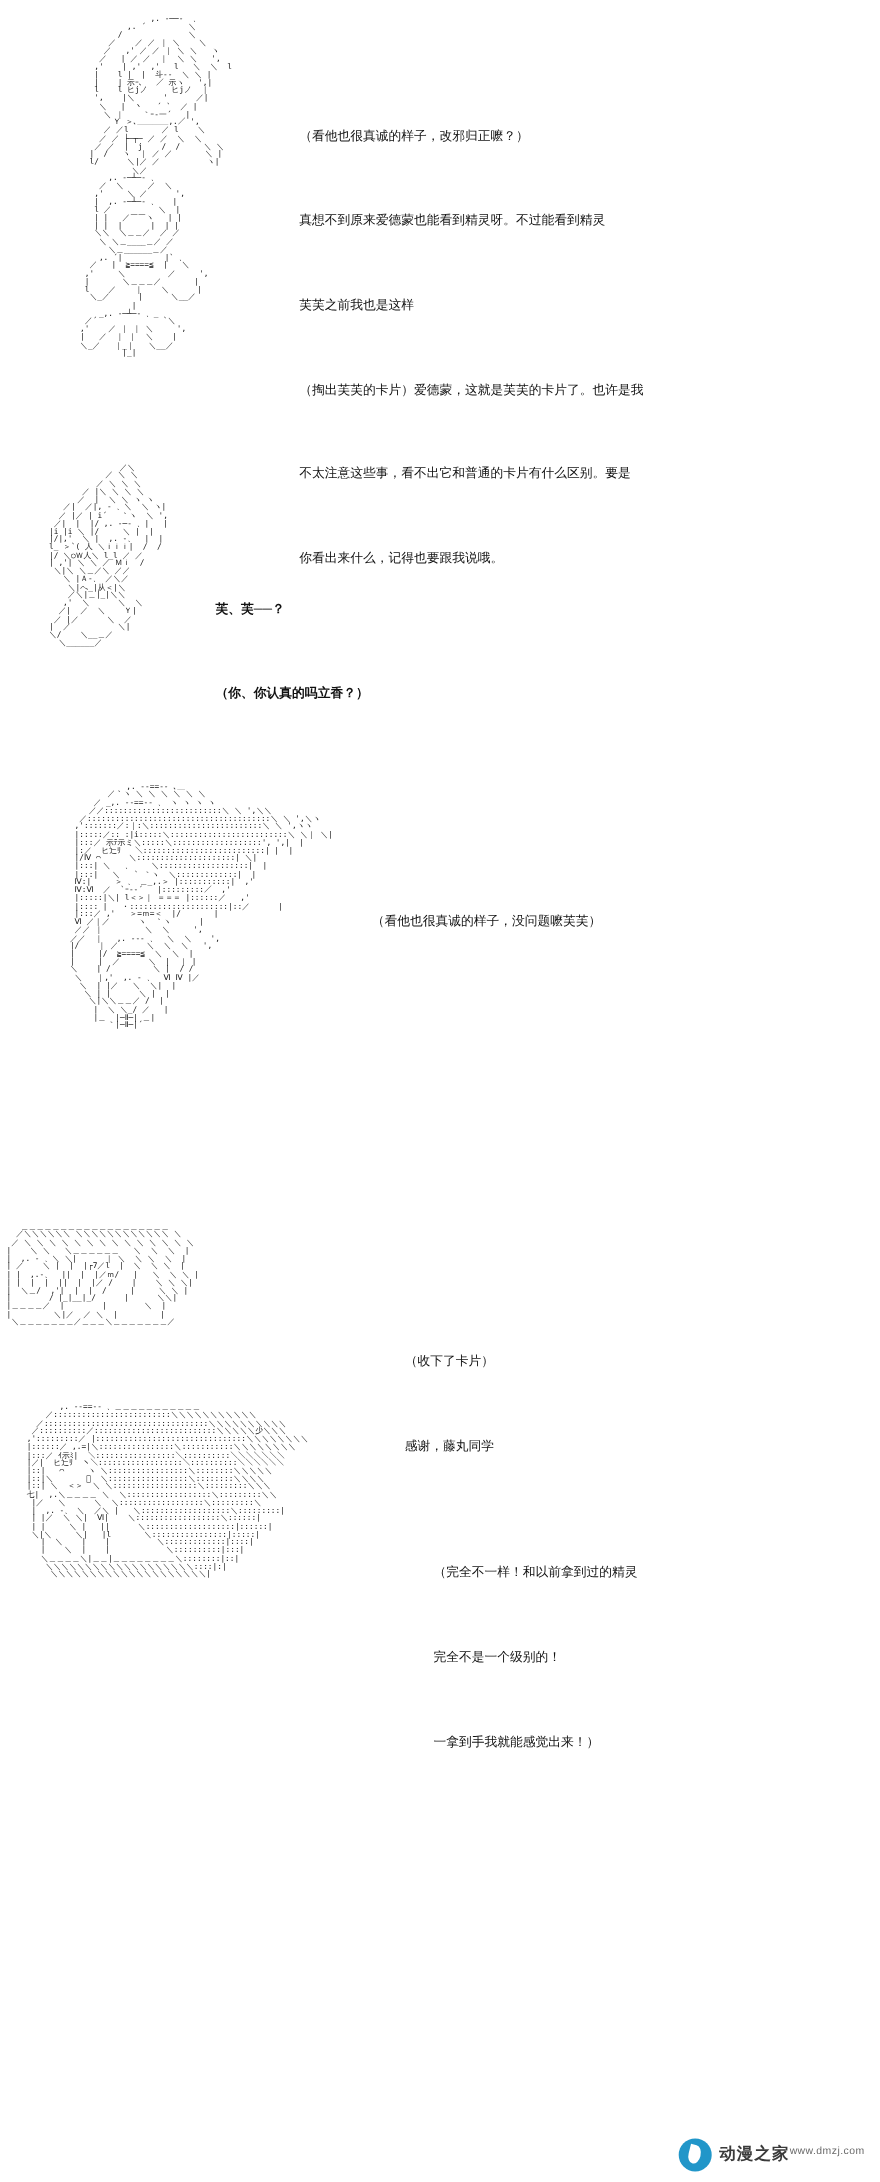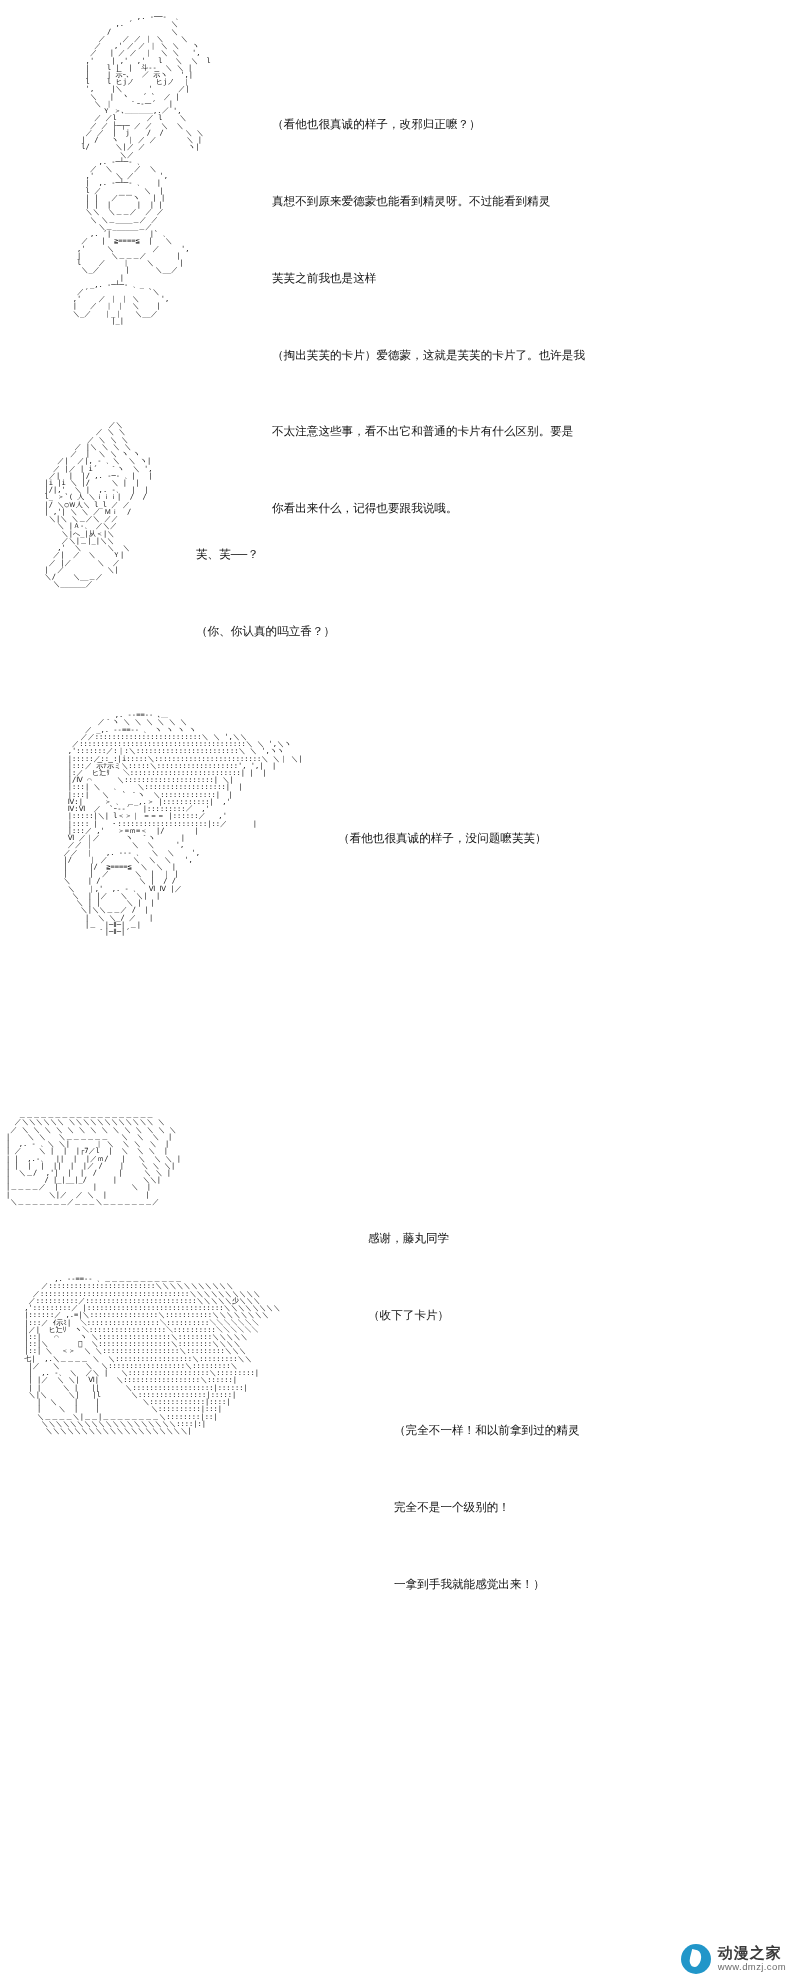--- a/index.html
+++ b/index.html
@@ -42,21 +42,21 @@
     white-space: pre-wrap;
   }
   .dialogue .line {
     display: block;
     margin-bottom: 9px;
   }
   .p1 .art { font-size: 7.1px; left: 60px; top: 6px; }
   .p1 .dialogue { left: 272px; top: 68px; font-size: 11.6px; line-height: 1.95; width: 350px; }
 
   .p2 .art { font-size: 7.1px; left: 36px; top: 414px; }
-  .p2 .dialogue { left: 196px; top: 498px; font-size: 11.6px; line-height: 1.95; width: 320px; }
+  .p2 .dialogue { left: 196px; top: 498px; font-size: 11.6px; line-height: 1.95; width: 320px; font-weight: bold; }
 
   .p3 .art { font-size: 7.1px; left: 55px; top: 704px; }
   .p3 .dialogue { left: 338px; top: 782px; font-size: 11.6px; line-height: 1.95; width: 330px; }
 
   .p4 .art { font-size: 7.1px; left: 6px; top: 1104px; }
   .p4 .dialogue { left: 368px; top: 1182px; font-size: 11.6px; line-height: 1.95; width: 300px; }
 
   .p5 .art { font-size: 7.1px; left: 20px; top: 1268px; }
   .p5 .dialogue { left: 394px; top: 1374px; font-size: 11.6px; line-height: 1.95; width: 330px; }
 
@@ -82,21 +82,21 @@
     left: 9px;
     top: 6px;
     width: 11px;
     height: 17px;
     background: #ffffff;
     border-radius: 0 60% 55% 55%;
     transform: rotate(14deg);
   }
   .wm-text {
     display: flex;
-    flex-direction: column;
+    flex-direction: row;
     line-height: 1.12;
     justify-content: space-between;
   }
   .wm-title {
     font-size: 15px;
     color: #3a3a3a;
     font-weight: bold;
     letter-spacing: 1px;
   }
   .wm-url {
@@ -239,22 +239,22 @@
 |  ,. - 、＼ ＼|      ｜ ＼  ＼ ＼  ＼  |
 | ／    ＼ |  |  |┌7／l  |  ＼  ＼ ＼  |
 | |  ,.-、  ||  |  |／ｍ/   |   ＼  ＼ ＼ |
 | |  |  |  ||  |  |／ /    |    ＼ ＼ ＼|
 |  ＼＿/  ,'|  |  |  /     |     ＼ ＼ |
 |        / |_|__|_/      |      ＼＼|
 |＿＿＿＿／  |        |        ＼  |
 |         ＼|／  ／ ＼  |         |
  ＼＿＿＿＿＿＿＿／＿＿＿＼＿＿＿＿＿＿＿／</pre>
     <div class="dialogue">
+      <span class="line">（收下了卡片）</span>
       <span class="line">感谢，藤丸同学</span>
-      <span class="line">（收下了卡片）</span>
     </div>
   </div>
 
   <div class="panel p5">
     <pre class="art">        ,. -‐==‐- 、＿＿＿＿＿＿＿＿＿＿＿
      ／:::::::::::::::::::::::::＼＼＼＼＼＼＼＼＼＼＼
    ／:::::::::::::::::::::::::::::::::::＼＼＼＼＼＼＼＼＼＼
   ／::::::::::／::::::::::::::::::::::::::＼＼＼＼＼少＼＼＼
  ,':::::::::／ |::::::::::::::::::::::::::::::::＼＼＼＼＼＼＼＼
  |::::::／ ,.=|＼::::::::::::::::＼:::::::::::＼＼＼＼＼＼＼＼

